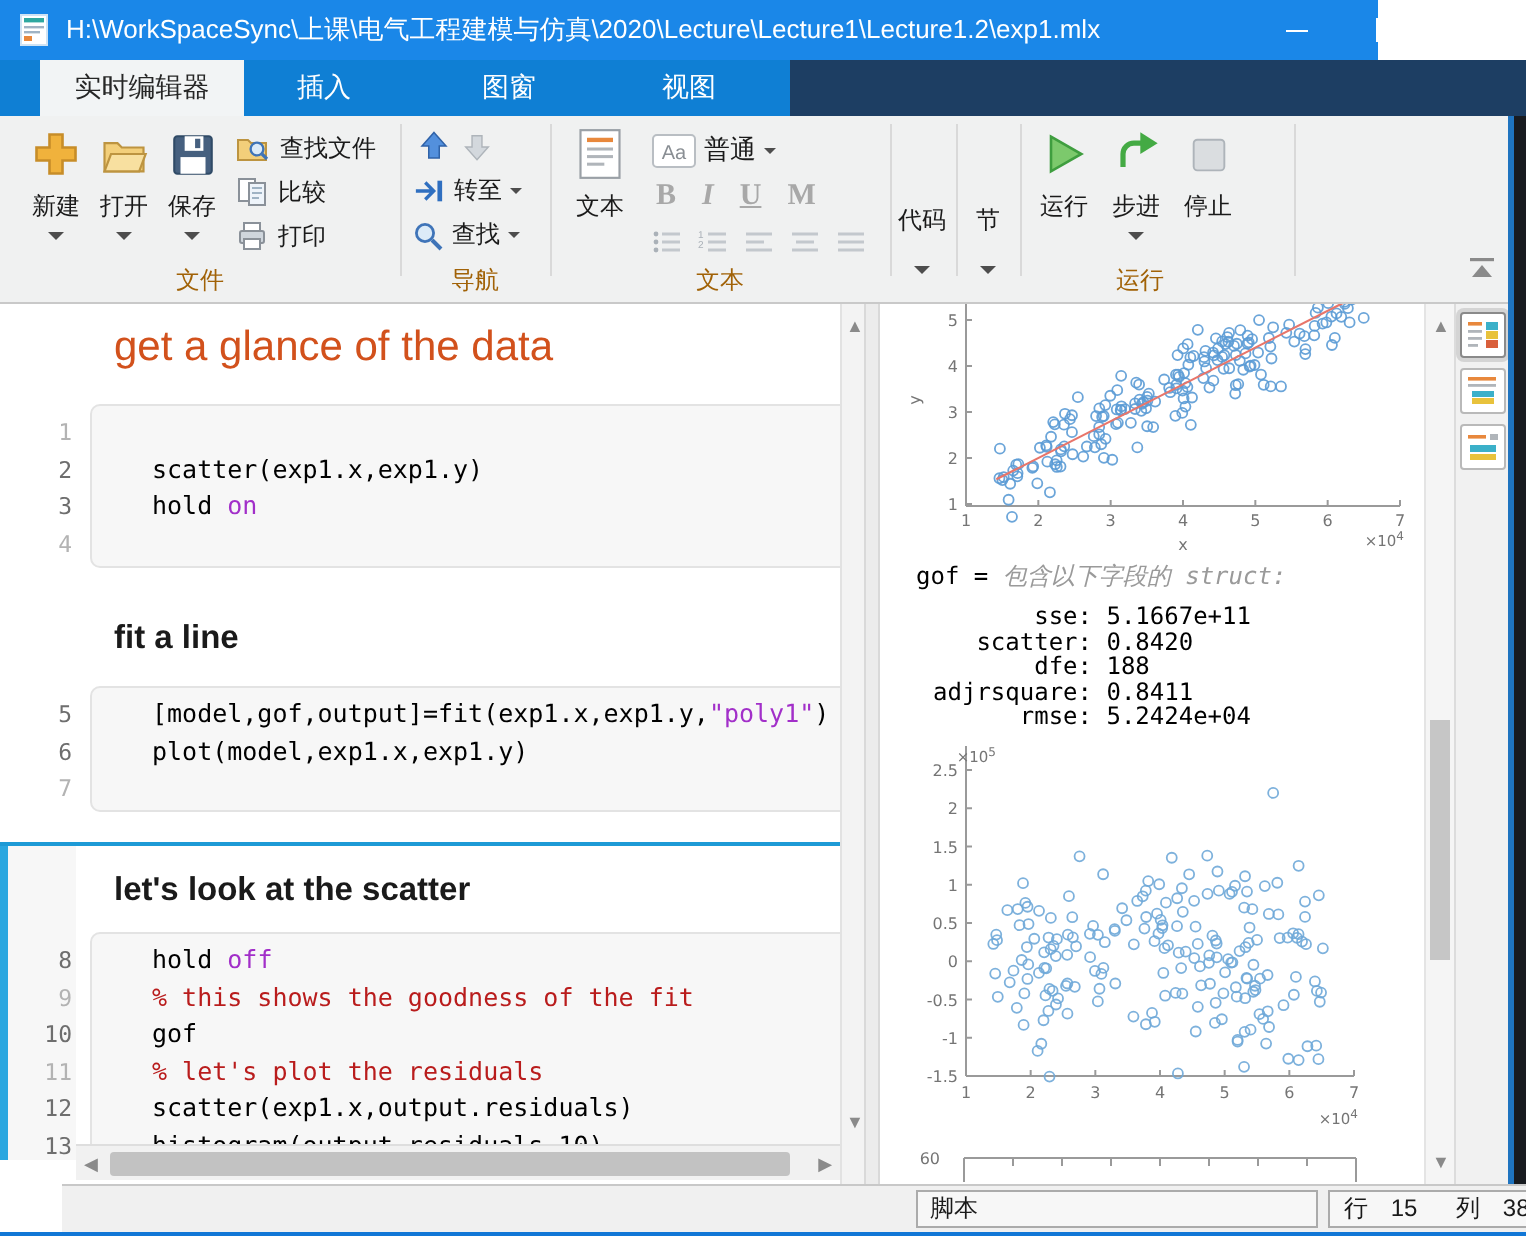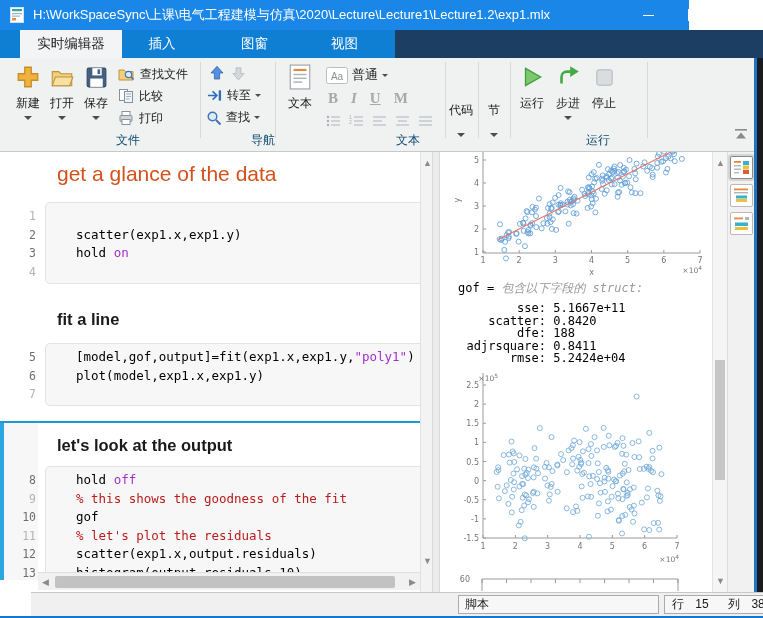--- a/index.html
+++ b/index.html
@@ -24,21 +24,21 @@
        display:flex;align-items:center;justify-content:space-around;padding:0 4px;box-sizing:border-box;}
   .qat-notch{position:absolute;left:497px;top:38px;width:0;height:0;border-top:6px solid transparent;
        border-bottom:6px solid transparent;border-right:7px solid #c2cdd8;}
   .drop-circle{width:15px;height:15px;border-radius:50%;border:1px solid #5d6a76;display:flex;align-items:center;justify-content:center;}
   .drop-circle svg{display:block}
   .far-drop{position:absolute;left:738px;top:36px;width:16px;height:16px;border-radius:50%;border:1.5px solid #e8eef5;
        display:flex;align-items:center;justify-content:center;}
   
   .ribbon{position:absolute;left:0;top:58px;width:763px;height:94px;background:#f0f1f1;border-bottom:1px solid #c9c9c9;box-sizing:border-box;}
   .rsep{position:absolute;top:4px;width:1px;height:76px;background:#d9d9d9;}
-  .glabel{position:absolute;top:74px;font-size:12px;color:#0c4a6e;text-align:right;}
+  .glabel{position:absolute;top:74px;font-size:12px;color:#a16207;text-align:center;}
   .bigbtn{position:absolute;top:4px;width:40px;text-align:center;font-size:12px;color:#1a1a1a;}
   .bigbtn .ic{height:30px;display:flex;align-items:center;justify-content:center;}
   .bigbtn .lbl{margin-top:3px;}
   .dn-arrow{width:0;height:0;border-left:4px solid transparent;border-right:4px solid transparent;border-top:4px solid #4d4d4d;margin:4px auto 0;}
   .listbtn{position:absolute;left:118px;height:20px;display:flex;align-items:center;gap:5px;font-size:12px;color:#1a1a1a;}
   .navrow{position:absolute;display:flex;align-items:center;gap:4px;font-size:12px;color:#1a1a1a;}
   .mini-dn{width:0;height:0;border-left:3.5px solid transparent;border-right:3.5px solid transparent;border-top:3.5px solid #4d4d4d;}
   .fmt{font-family:"Liberation Serif",serif;color:#a8a8a8;font-size:15px;font-weight:bold;}
   .tallbtn{position:absolute;top:4px;width:30px;height:84px;text-align:center;font-size:12px;color:#1a1a1a;}
   .tallbtn .lbl{margin-top:40px;}
@@ -380,21 +380,21 @@
     <div class="codeblock" style="top:191px;height:63px">
         <div class="code-row"><span class="ln">5</span><span>[model,gof,output]=fit(exp1.x,exp1.y,</span><span class="tok-str">"poly1"</span><span>)</span></div>
         <div class="code-row"><span class="ln">6</span><span>plot(model,exp1.x,exp1.y)</span></div>
         <div class="code-row"><span class="ln dim">7</span></div>
       </div>
 
     <div class="secline"></div>
     <div class="secbar"></div>
     <div class="secgutter"></div>
 
-    <div class="h2" style="top:284px">let's look at the output</div>
+    <div class="h2" style="top:284px">let's look at the scatter</div>
     <div class="codeblock" style="top:314px;height:124px">
         <div class="code-row"><span class="ln">8</span><span>hold </span><span class="tok-kw2">off</span></div>
         <div class="code-row"><span class="ln dim">9</span><span class="tok-com">% this shows the goodness of the fit</span></div>
         <div class="code-row"><span class="ln">10</span><span>gof</span></div>
         <div class="code-row"><span class="ln dim">11</span><span class="tok-com">% let's plot the residuals</span></div>
         <div class="code-row"><span class="ln">12</span><span>scatter(exp1.x,output.residuals)</span></div>
         <div class="code-row"><span class="ln">13</span><span>histogram(output.residuals,10)</span></div>
       </div>
 
     <div class="hscroll">

